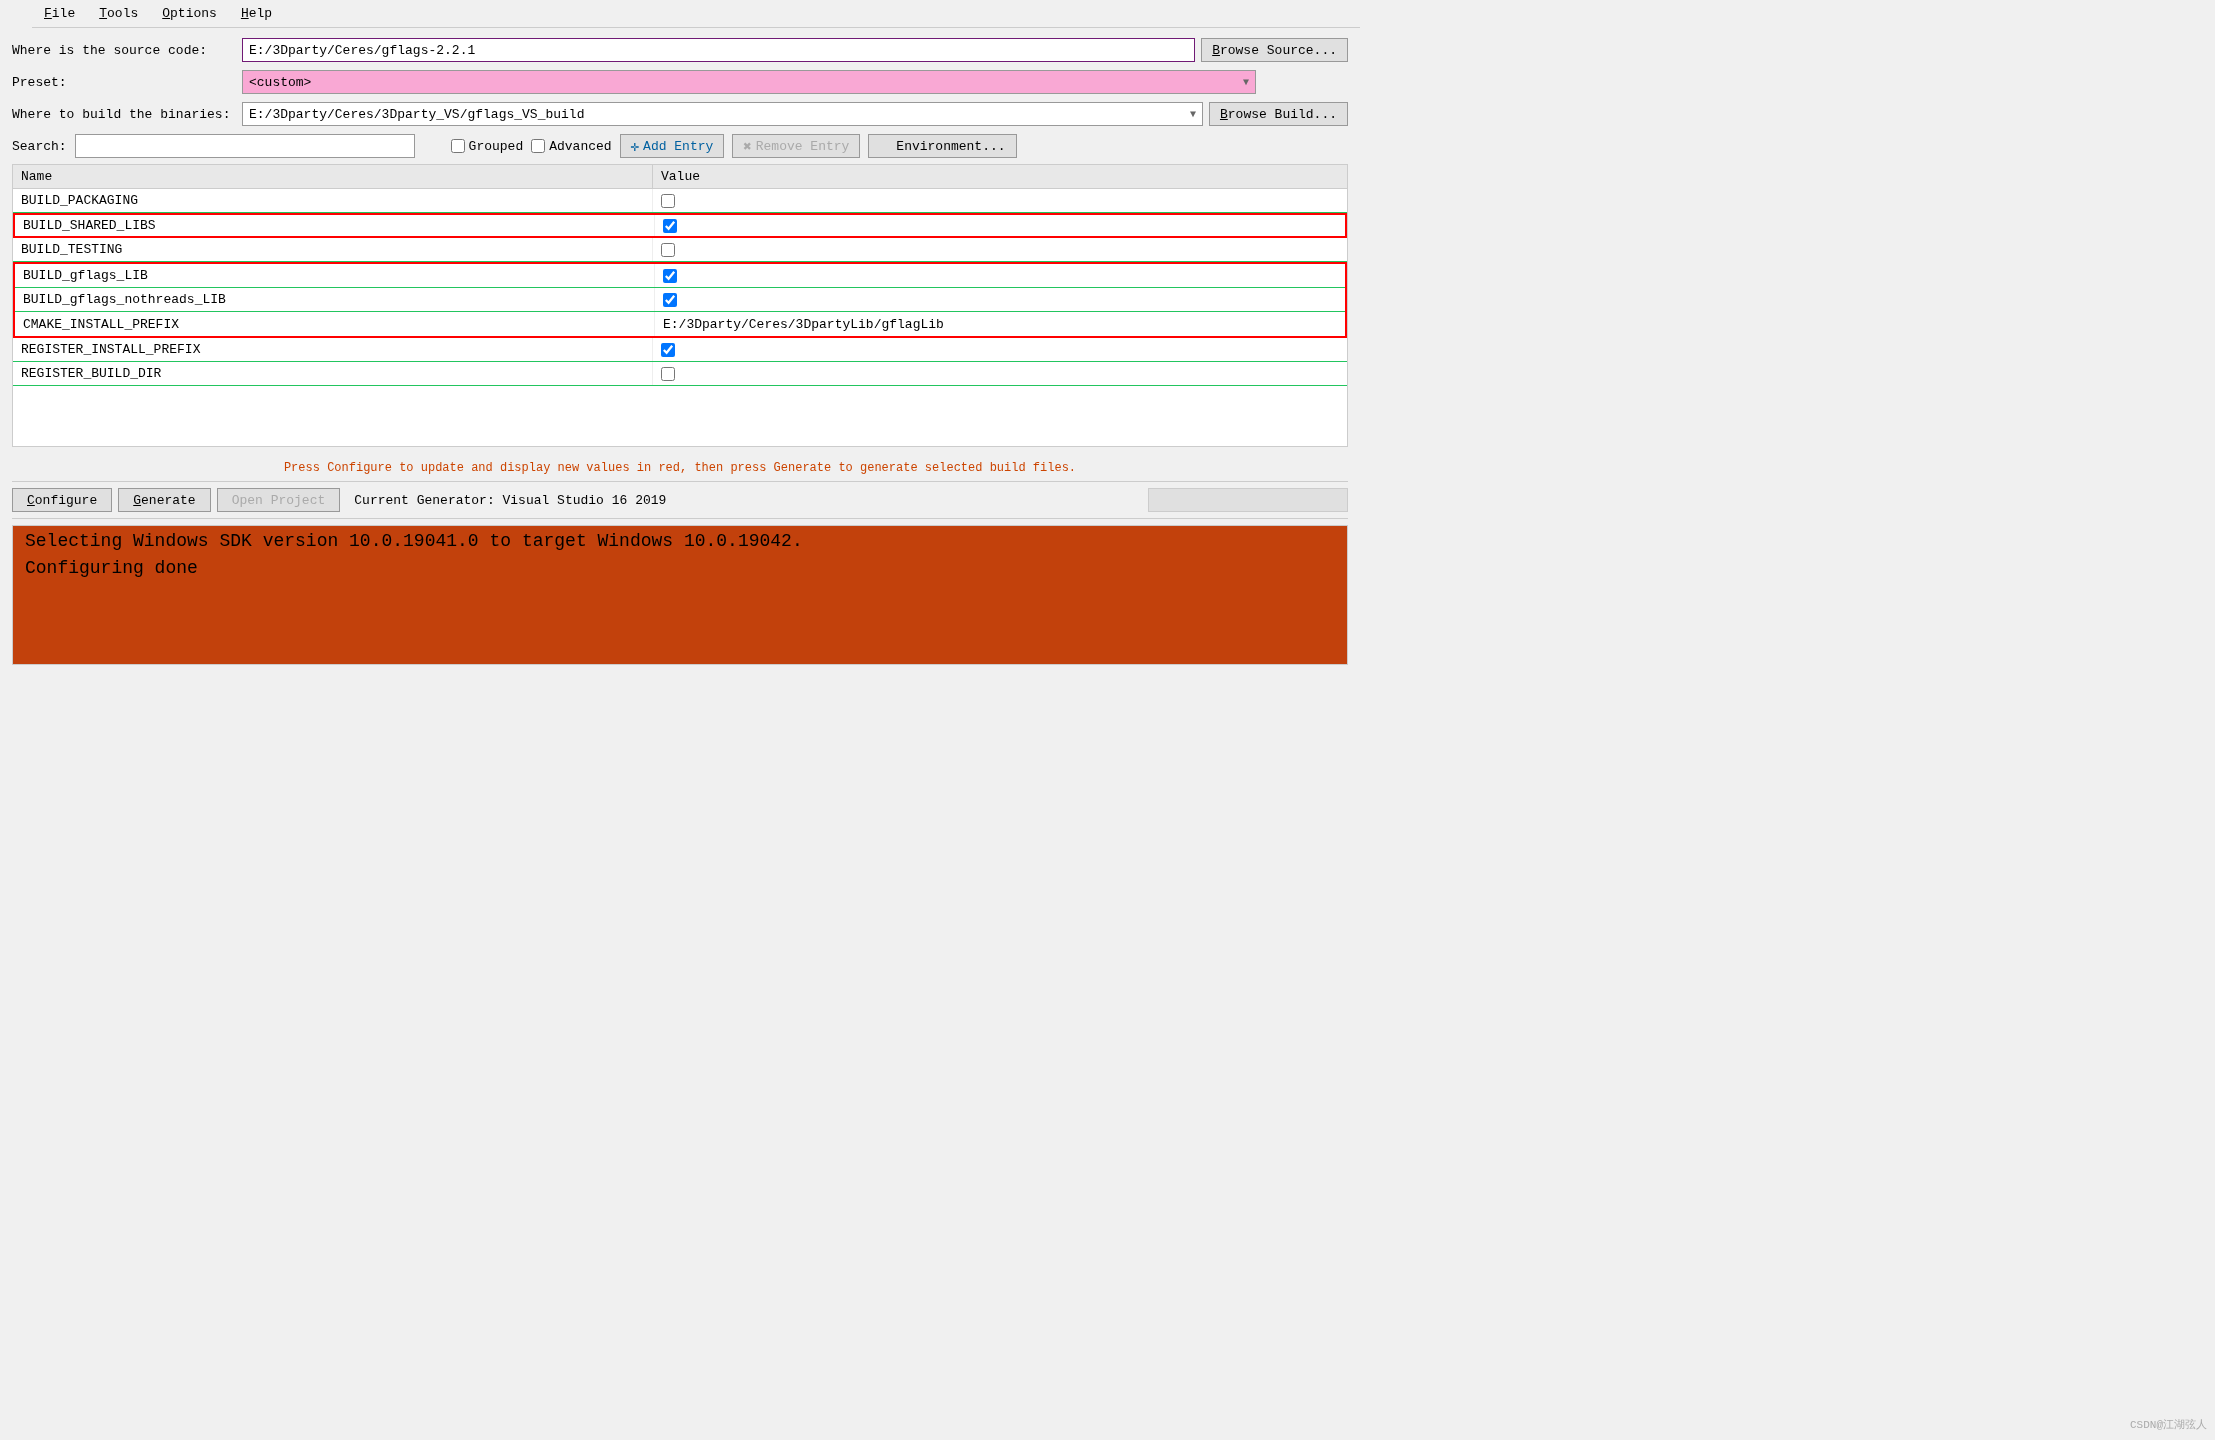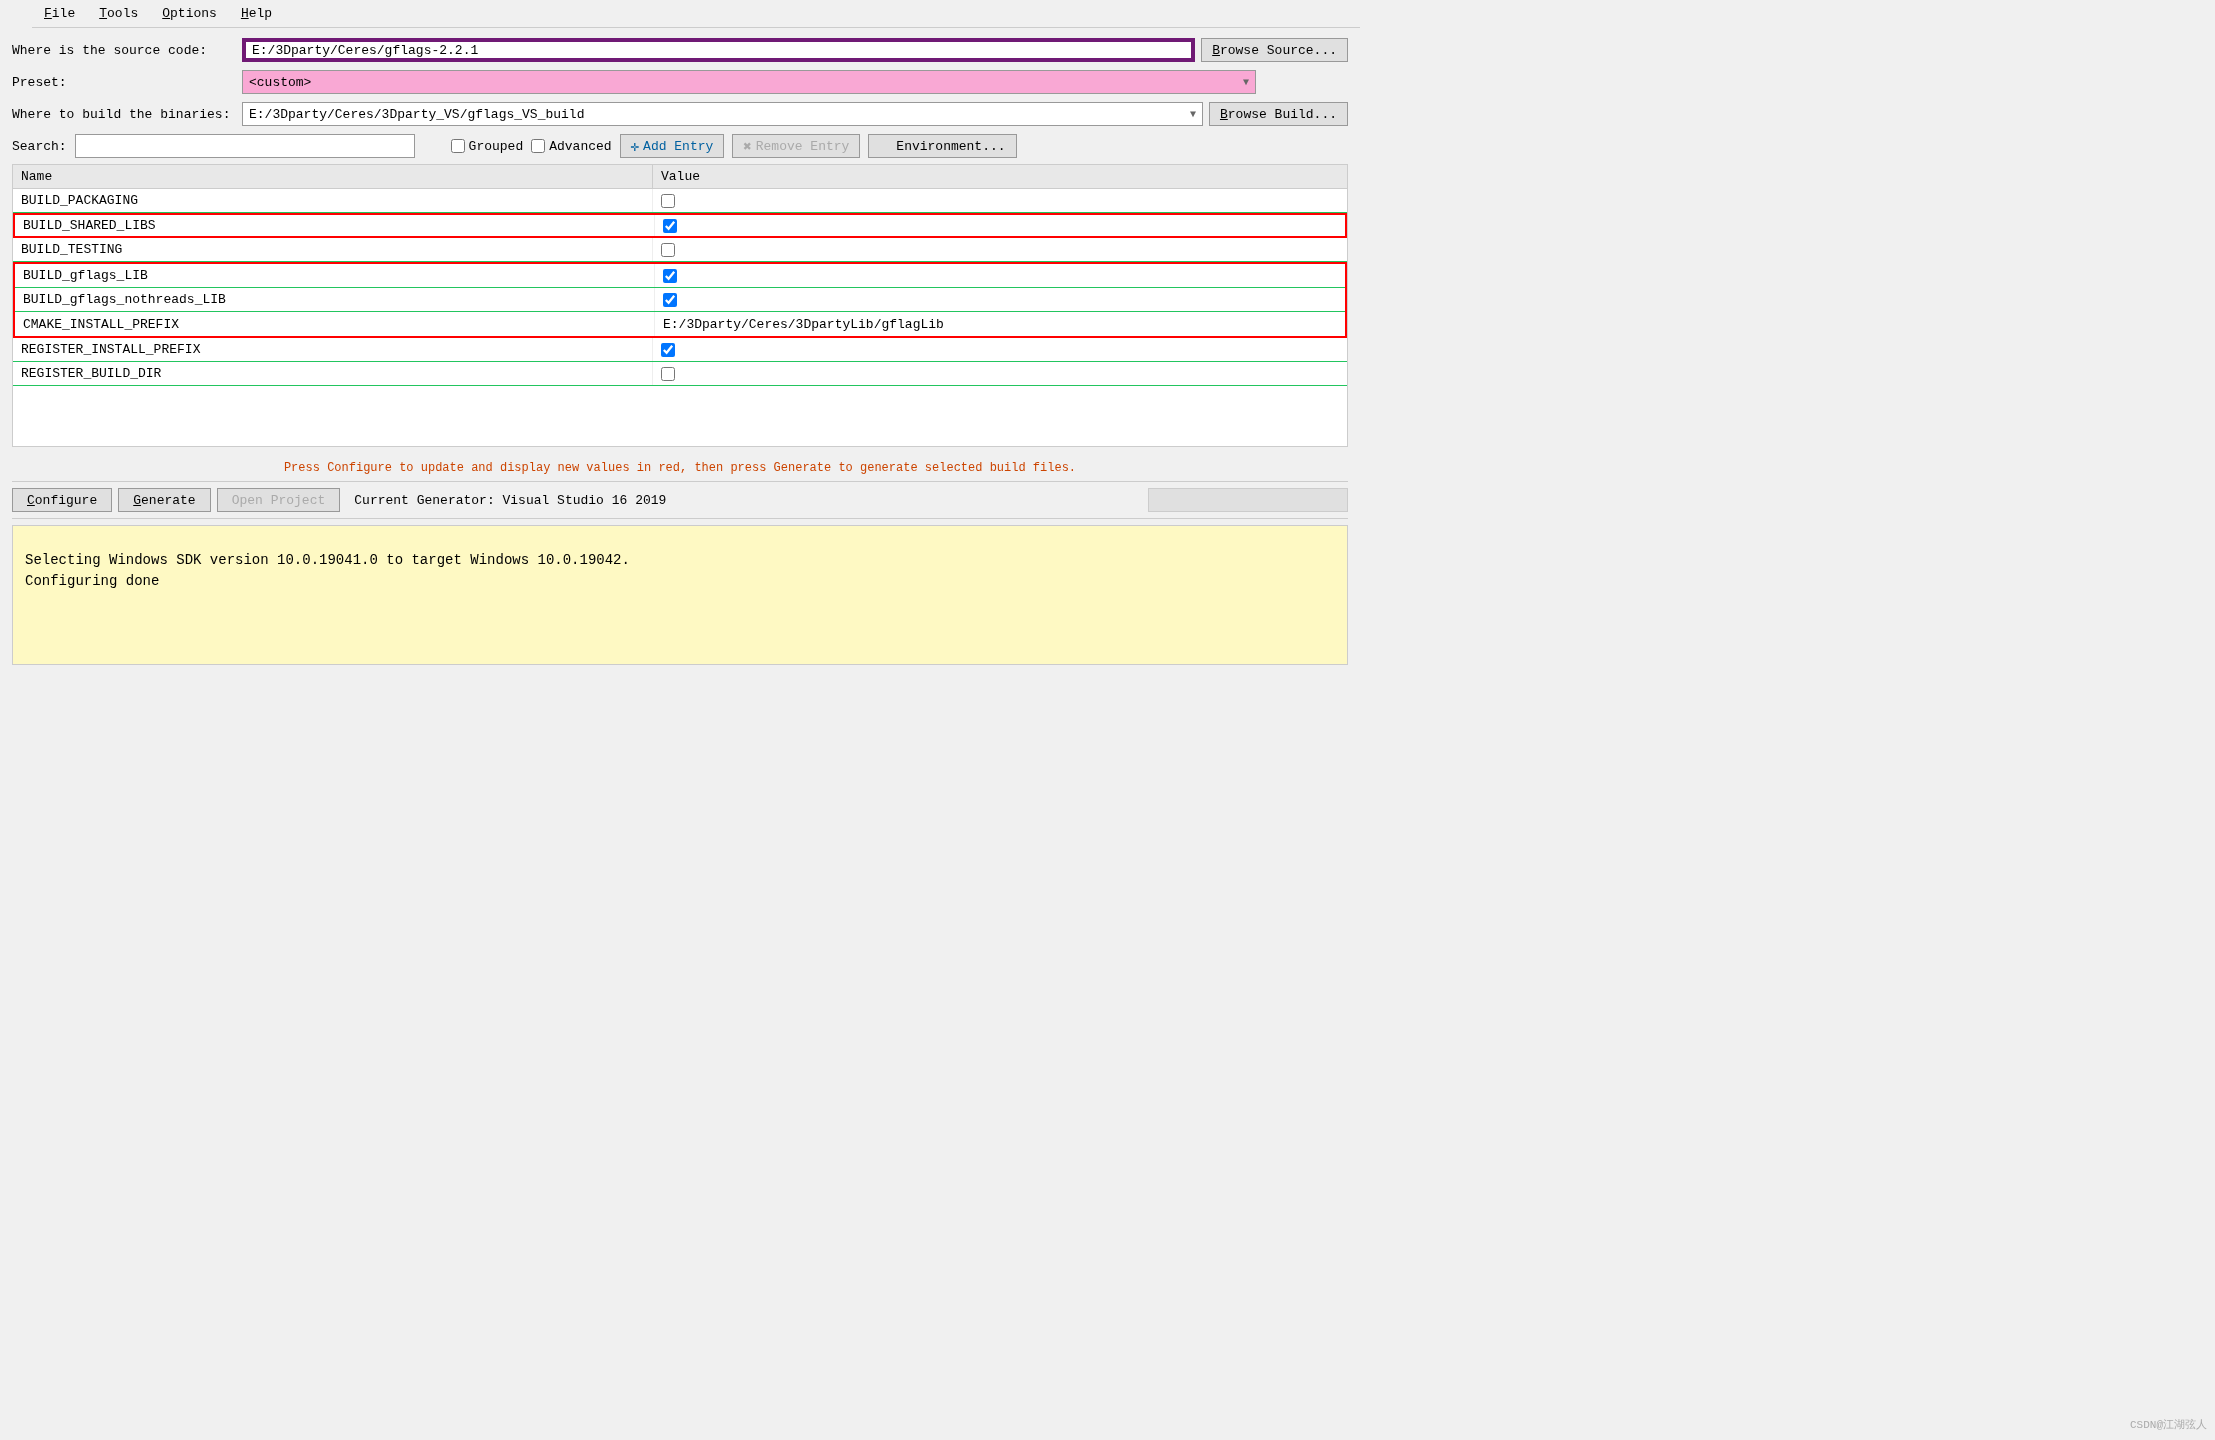--- a/index.html
+++ b/index.html
@@ -42,21 +42,21 @@
       margin-bottom: 8px;
     }
     .form-label {
       width: 230px;
       font-size: 13px;
       white-space: nowrap;
     }
     .form-input {
       flex: 1;
       height: 24px;
-      border: 4px solid #701a75;
+      border: 1px solid #701a75;
       background: white;
       padding: 2px 6px;
       font-size: 13px;
       font-family: 'Courier New', Courier, monospace;
     }
     .form-input-with-arrow {
       flex: 1;
       height: 24px;
       border: 1px solid #999;
       background: #e8e8e8;
@@ -233,25 +233,25 @@
       cursor: default;
     }
     .generator-label {
       font-size: 13px;
       margin-left: 8px;
     }
 
     
     .output-area {
       border: 1px solid #ccc;
-      background: #fef9c3;
-      padding: 24px 12px;
+      background: #c2410c;
+      padding: 2px 12px;
       min-height: 140px;
       font-family: 'Courier New', Courier, monospace;
-      font-size: 14px;
+      font-size: 18px;
       line-height: 1.5;
     }
 
     
     .watermark {
       position: fixed;
       bottom: 8px;
       right: 8px;
       font-size: 11px;
       color: #aaa;

